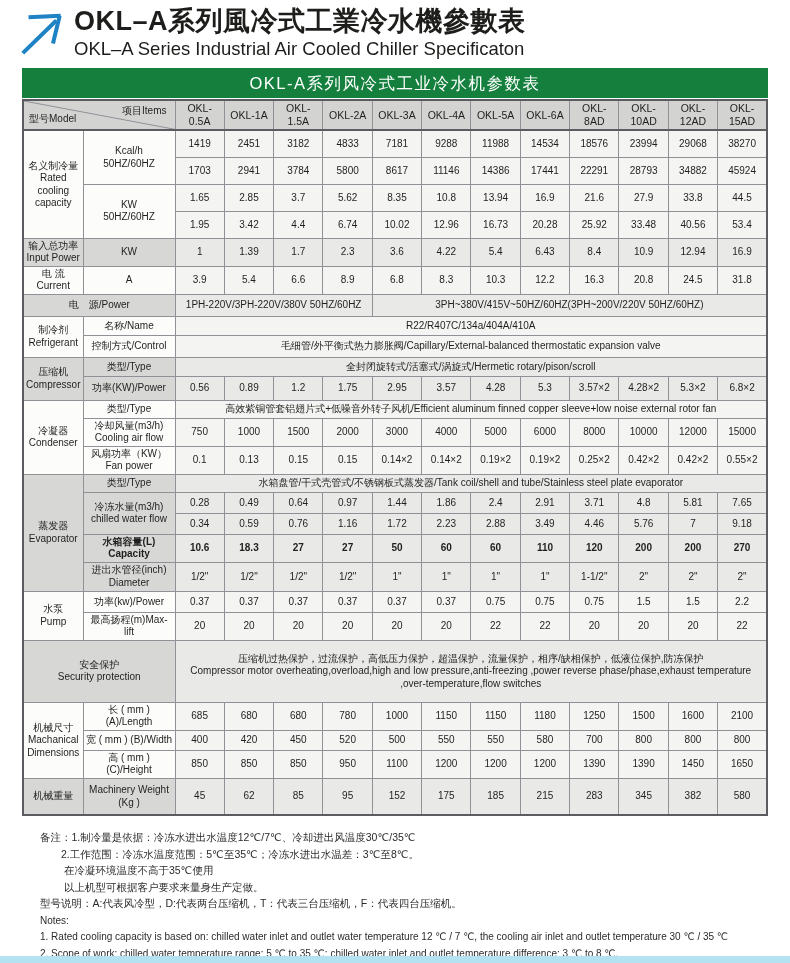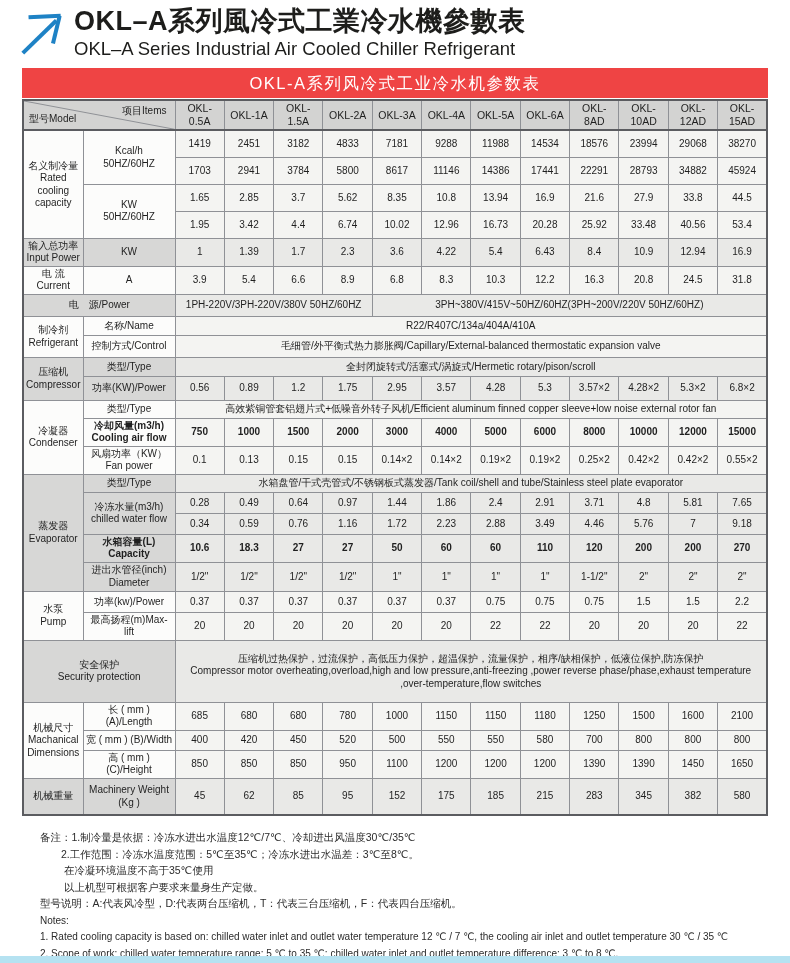--- a/index.html
+++ b/index.html
@@ -9,21 +9,21 @@
     font-family:"Liberation Sans","DejaVu Sans",sans-serif;
     -webkit-font-smoothing:antialiased;
   }
   .page-header{display:flex;align-items:flex-start;padding:7px 0 0 16px}
   .logo{width:50px;height:46px;margin:3px 8px 0 0;flex:0 0 auto}
   .titles h1{margin:0;font-size:27px;font-weight:600;color:#1d1d1b;letter-spacing:.5px;line-height:1.1}
   .titles h2{margin:2px 0 0;font-size:18.5px;font-weight:500;color:#1d1d1b;line-height:1.1}
 
   .table-title{
     margin:9px 22px 1px;height:30px;line-height:30px;
-    background:#ef4444;color:#ffffff;text-align:center;
+    background:#15803d;color:#ffffff;text-align:center;
     font-size:16.5px;letter-spacing:1.5px;font-weight:500;
   }
 
   table.spec{border-collapse:collapse;margin:0 22px;width:746px;table-layout:fixed;border:2px solid #5b5c60}
   table.spec td{
     border:1px solid #8f9196;font-size:10px;line-height:1.25;
     text-align:center;vertical-align:middle;padding:1px 2px;
     white-space:pre-line;color:#1f1f1f;overflow:hidden;
   }
   tr.colhead{height:30px;border-bottom:2px solid #5b5c60}
@@ -53,21 +53,21 @@
 <div class="page">
 
   <header class="page-header">
     <svg class="logo" viewBox="0 0 52 48" aria-hidden="true">
       <line x1="7" y1="45" x2="42" y2="11" stroke="#1e82c5" stroke-width="4.2"></line>
       <line x1="13" y1="7.5" x2="46.5" y2="6" stroke="#1e82c5" stroke-width="4.2"></line>
       <line x1="45.5" y1="6" x2="38.5" y2="35" stroke="#1e82c5" stroke-width="4.2"></line>
     </svg>
     <div class="titles">
       <h1>OKL–A系列風冷式工業冷水機參數表</h1>
-      <h2>OKL–A Series Industrial Air Cooled Chiller Refrigerant</h2>
+      <h2>OKL–A Series Industrial Air Cooled Chiller Specificaton</h2>
     </div>
   </header>
 
   <div class="table-title">OKL-A系列风冷式工业冷水机参数表</div>
 
   <table class="spec">
     <colgroup>
         <col style="width: 60px;">
         <col style="width: 92px;">
         <col>
@@ -234,21 +234,21 @@
           <td class="data">4.28×2</td>
           <td class="data">5.3×2</td>
           <td class="data">6.8×2</td>
         </tr>
         <tr class="band-w" style="height: 18px;">
           <td rowspan="3" class="l1">冷凝器
 Condenser</td>
           <td class="l2">类型/Type</td>
           <td colspan="12" class="wide">高效紫铜管套铝翅片式+低噪音外转子风机/Efficient aluminum finned copper sleeve+low noise external rotor fan</td>
         </tr>
-        <tr class="band-w" style="height: 26px; font-weight: bold;">
+        <tr class="band-w" style="height: 26px;">
           <td class="l2">冷却风量(m3/h)
 Cooling air flow</td>
           <td class="data">750</td>
           <td class="data">1000</td>
           <td class="data">1500</td>
           <td class="data">2000</td>
           <td class="data">3000</td>
           <td class="data">4000</td>
           <td class="data">5000</td>
           <td class="data">6000</td>

